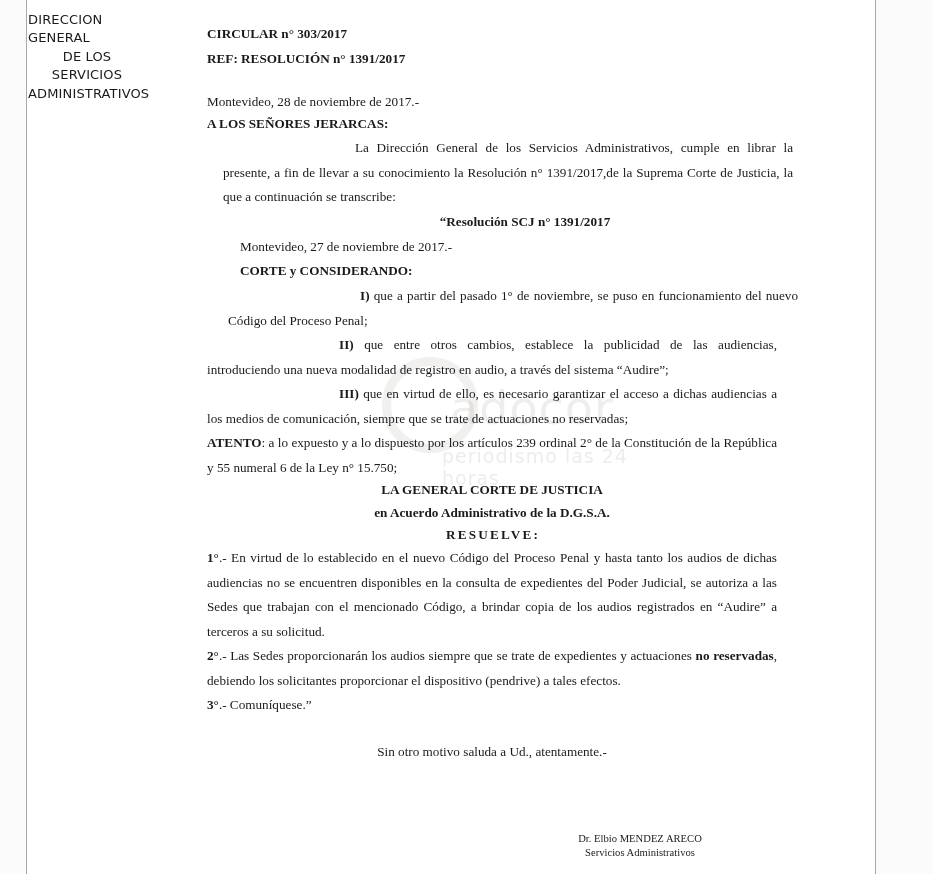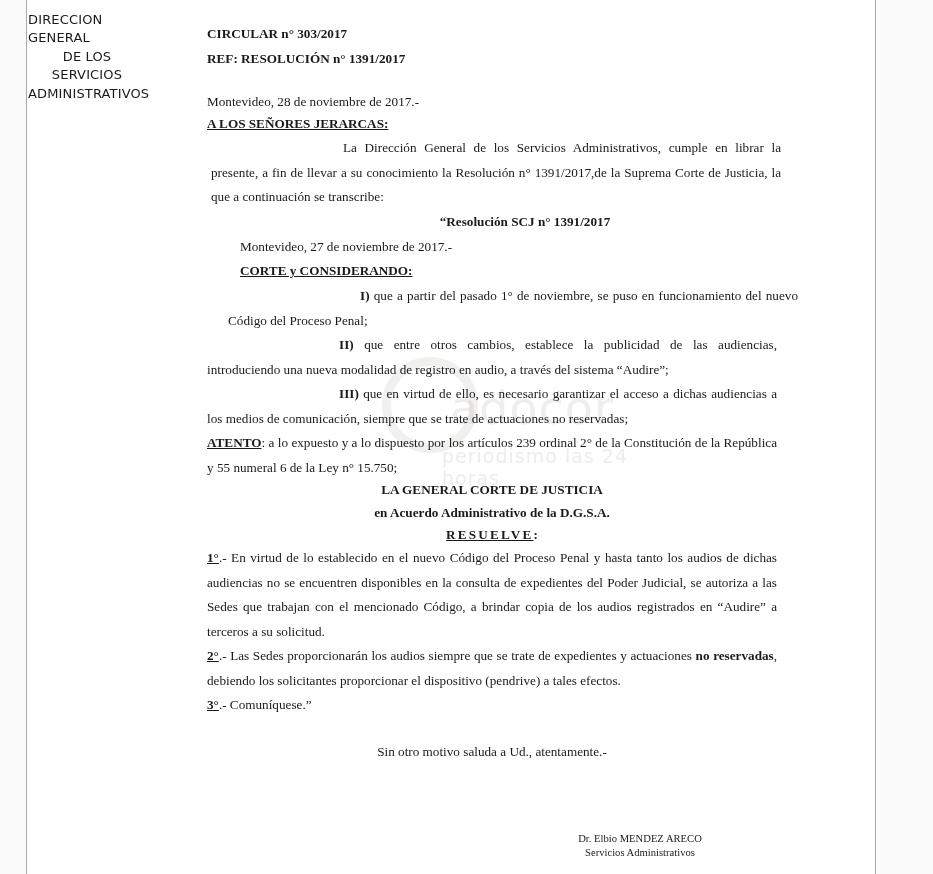--- a/index.html
+++ b/index.html
@@ -103,32 +103,32 @@
   .content {
     position: absolute;
     left: 207px;
     top: 0;
     width: 570px;
     font-size: 13.2px;
     line-height: 24.6px;
   }
   .t { margin: 0; }
   .b { font-weight: bold; }
-  .u { text-decoration: underline; }
+  .u { }
   .just { text-align: justify; text-align-last: left; }
   .ctr { text-align: center; }
   .right { text-align: left; }
   .ind-first { text-indent: 132px; }
   .ind-block { padding-left: 33px; }
 
   .sp-h1 { position: absolute; left: 0; top: 22px; width: 100%; }
   .sp-h2 { position: absolute; left: 0; top: 47px; width: 100%; }
   .sp-date { position: absolute; left: 0; top: 90px; width: 100%; }
   .sp-jerarcas { position: absolute; left: 0; top: 112px; width: 100%; }
-  .sp-p1 { position: absolute; left: 4px; top: 136px; width: 570px; }
+  .sp-p1 { position: absolute; left: 16px; top: 136px; width: 570px; }
   .sp-res { position: absolute; left: 0; top: 210px; width: 100%; text-align: center; }
   .sp-mvd { position: absolute; left: 0; top: 235px; width: 100%; }
   .sp-vistos { position: absolute; left: 0; top: 259px; width: 100%; }
   .sp-i { position: absolute; left: 13px; top: 284px; width: 570px; margin-left: 8px; }
   .sp-ii { position: absolute; left: 0; top: 333px; width: 570px; }
   .sp-iii { position: absolute; left: 0; top: 382px; width: 570px; }
   .sp-atento { position: absolute; left: 0; top: 431px; width: 570px; }
   .sp-scj { position: absolute; left: 0; top: 478px; width: 100%; }
   .sp-acuerdo { position: absolute; left: 0; top: 501px; width: 100%; }
   .sp-resuelve { position: absolute; left: 0; top: 523px; width: 100%; }

